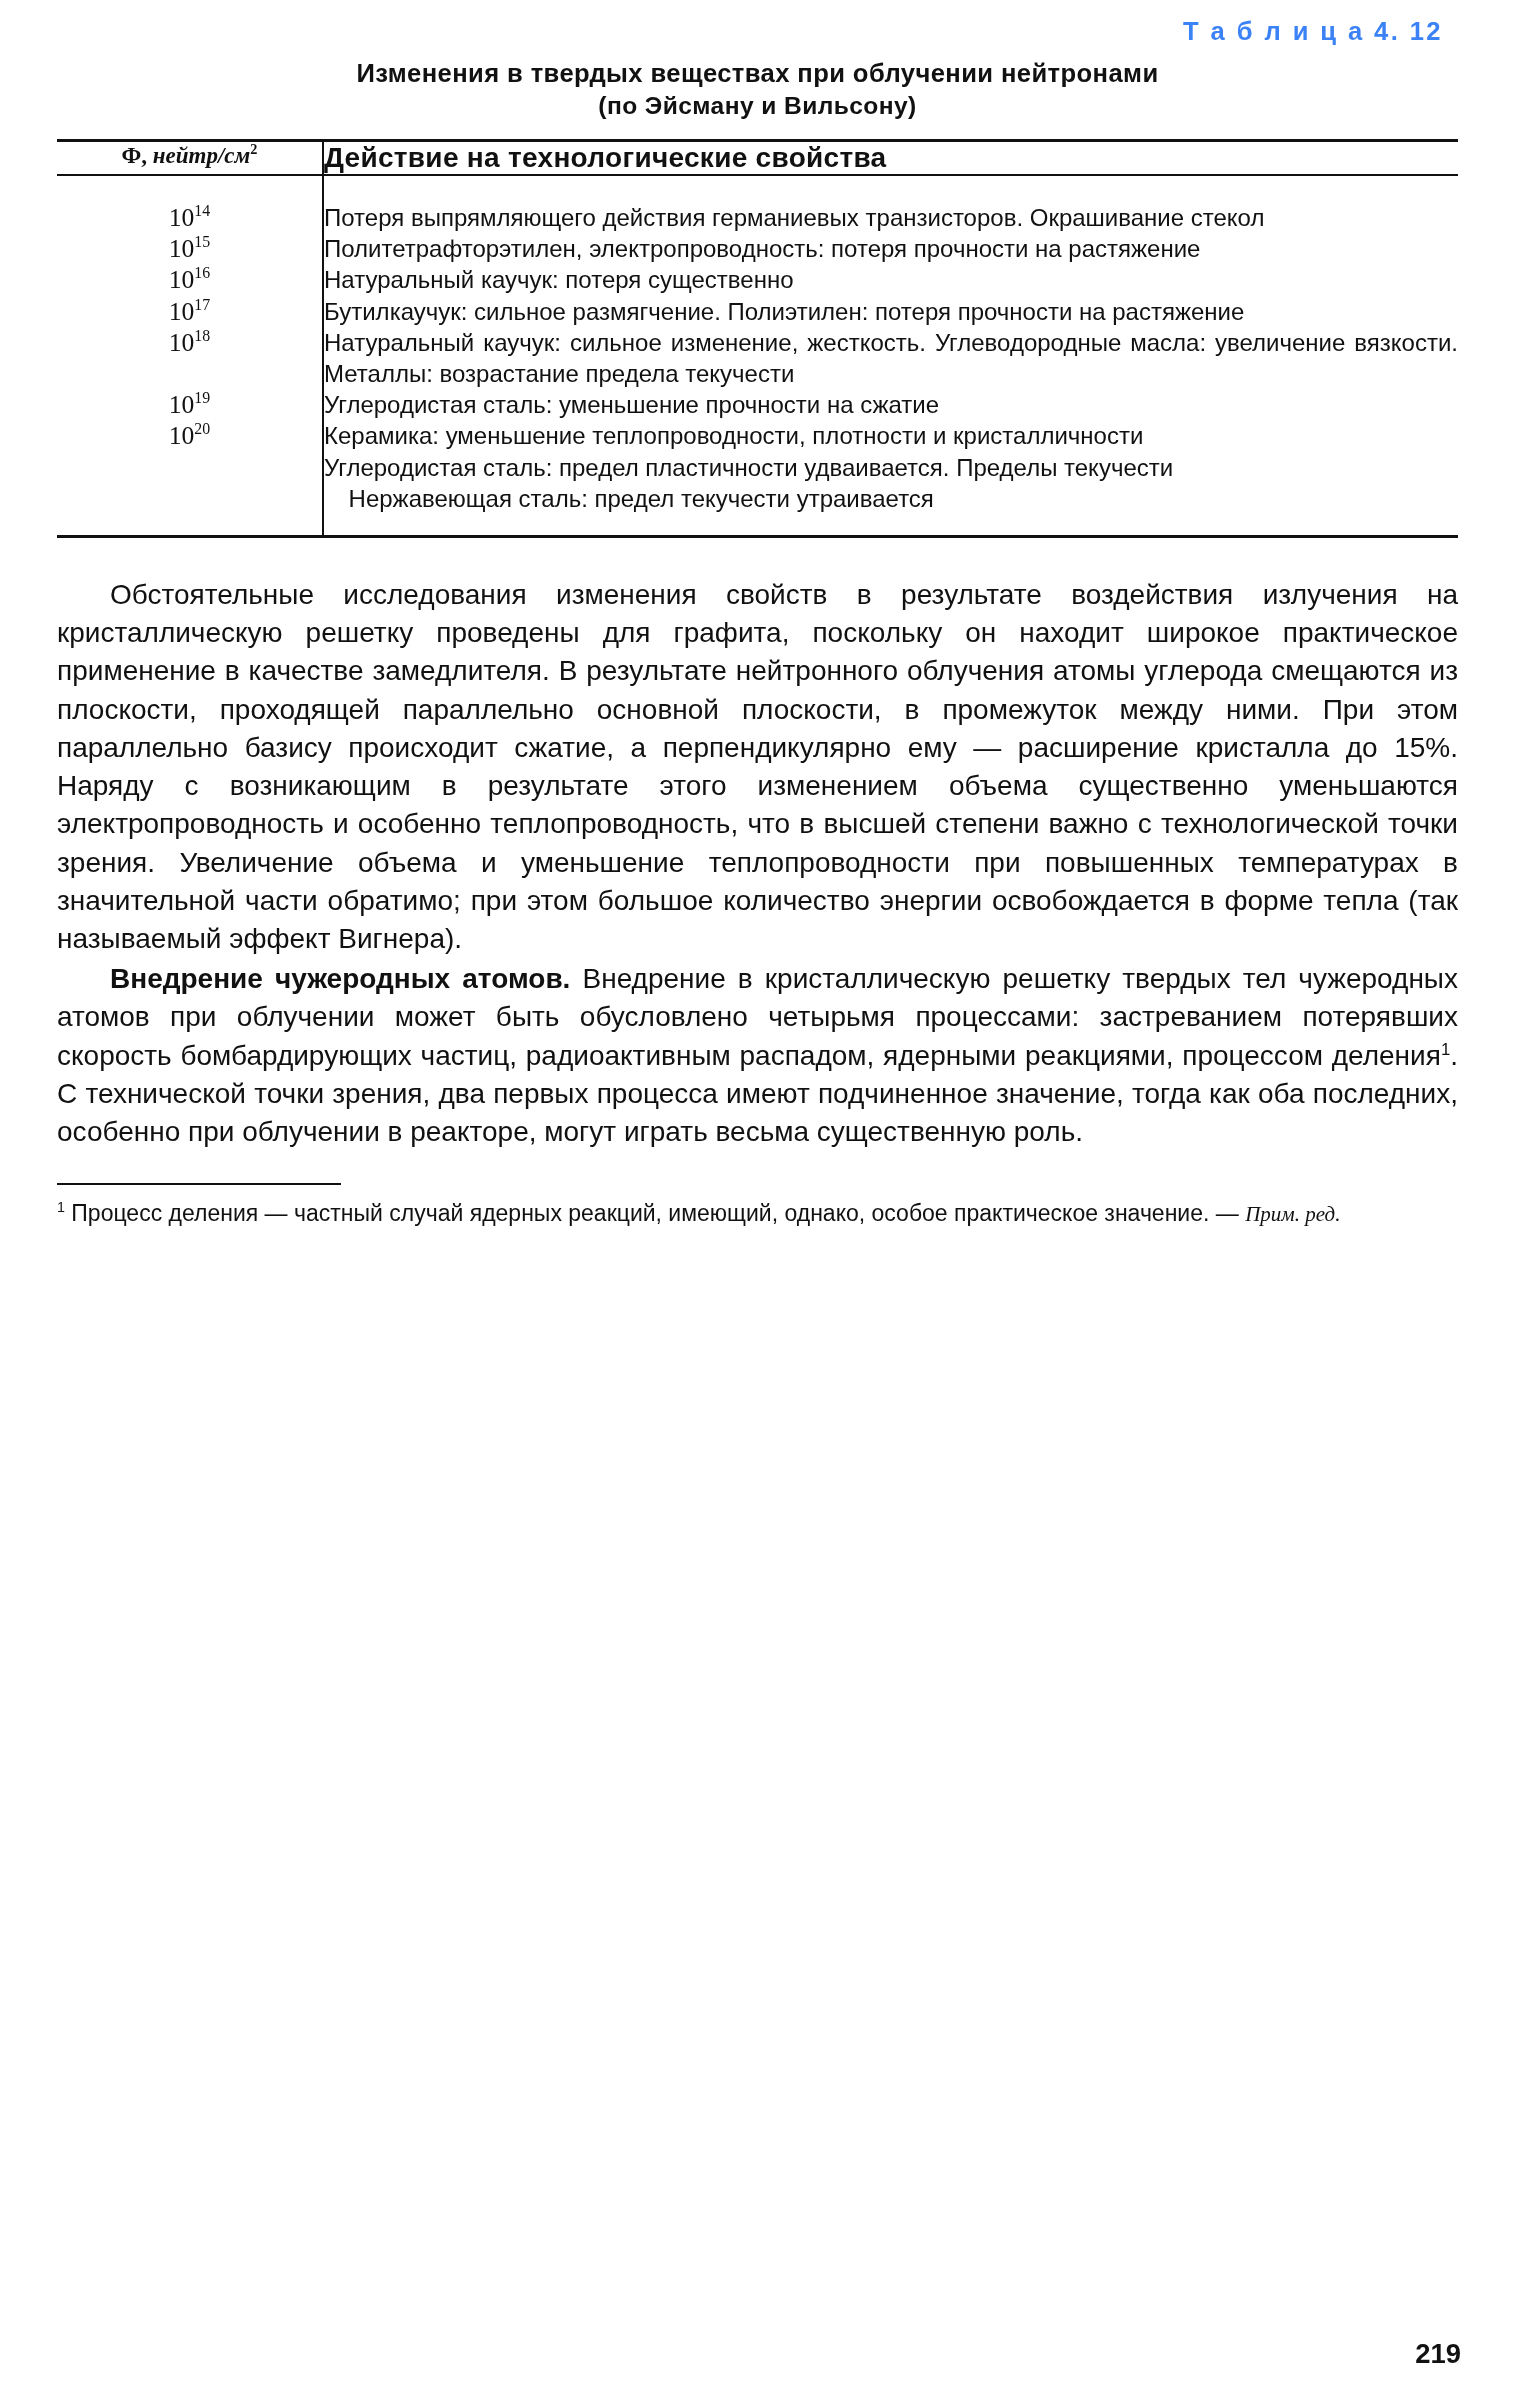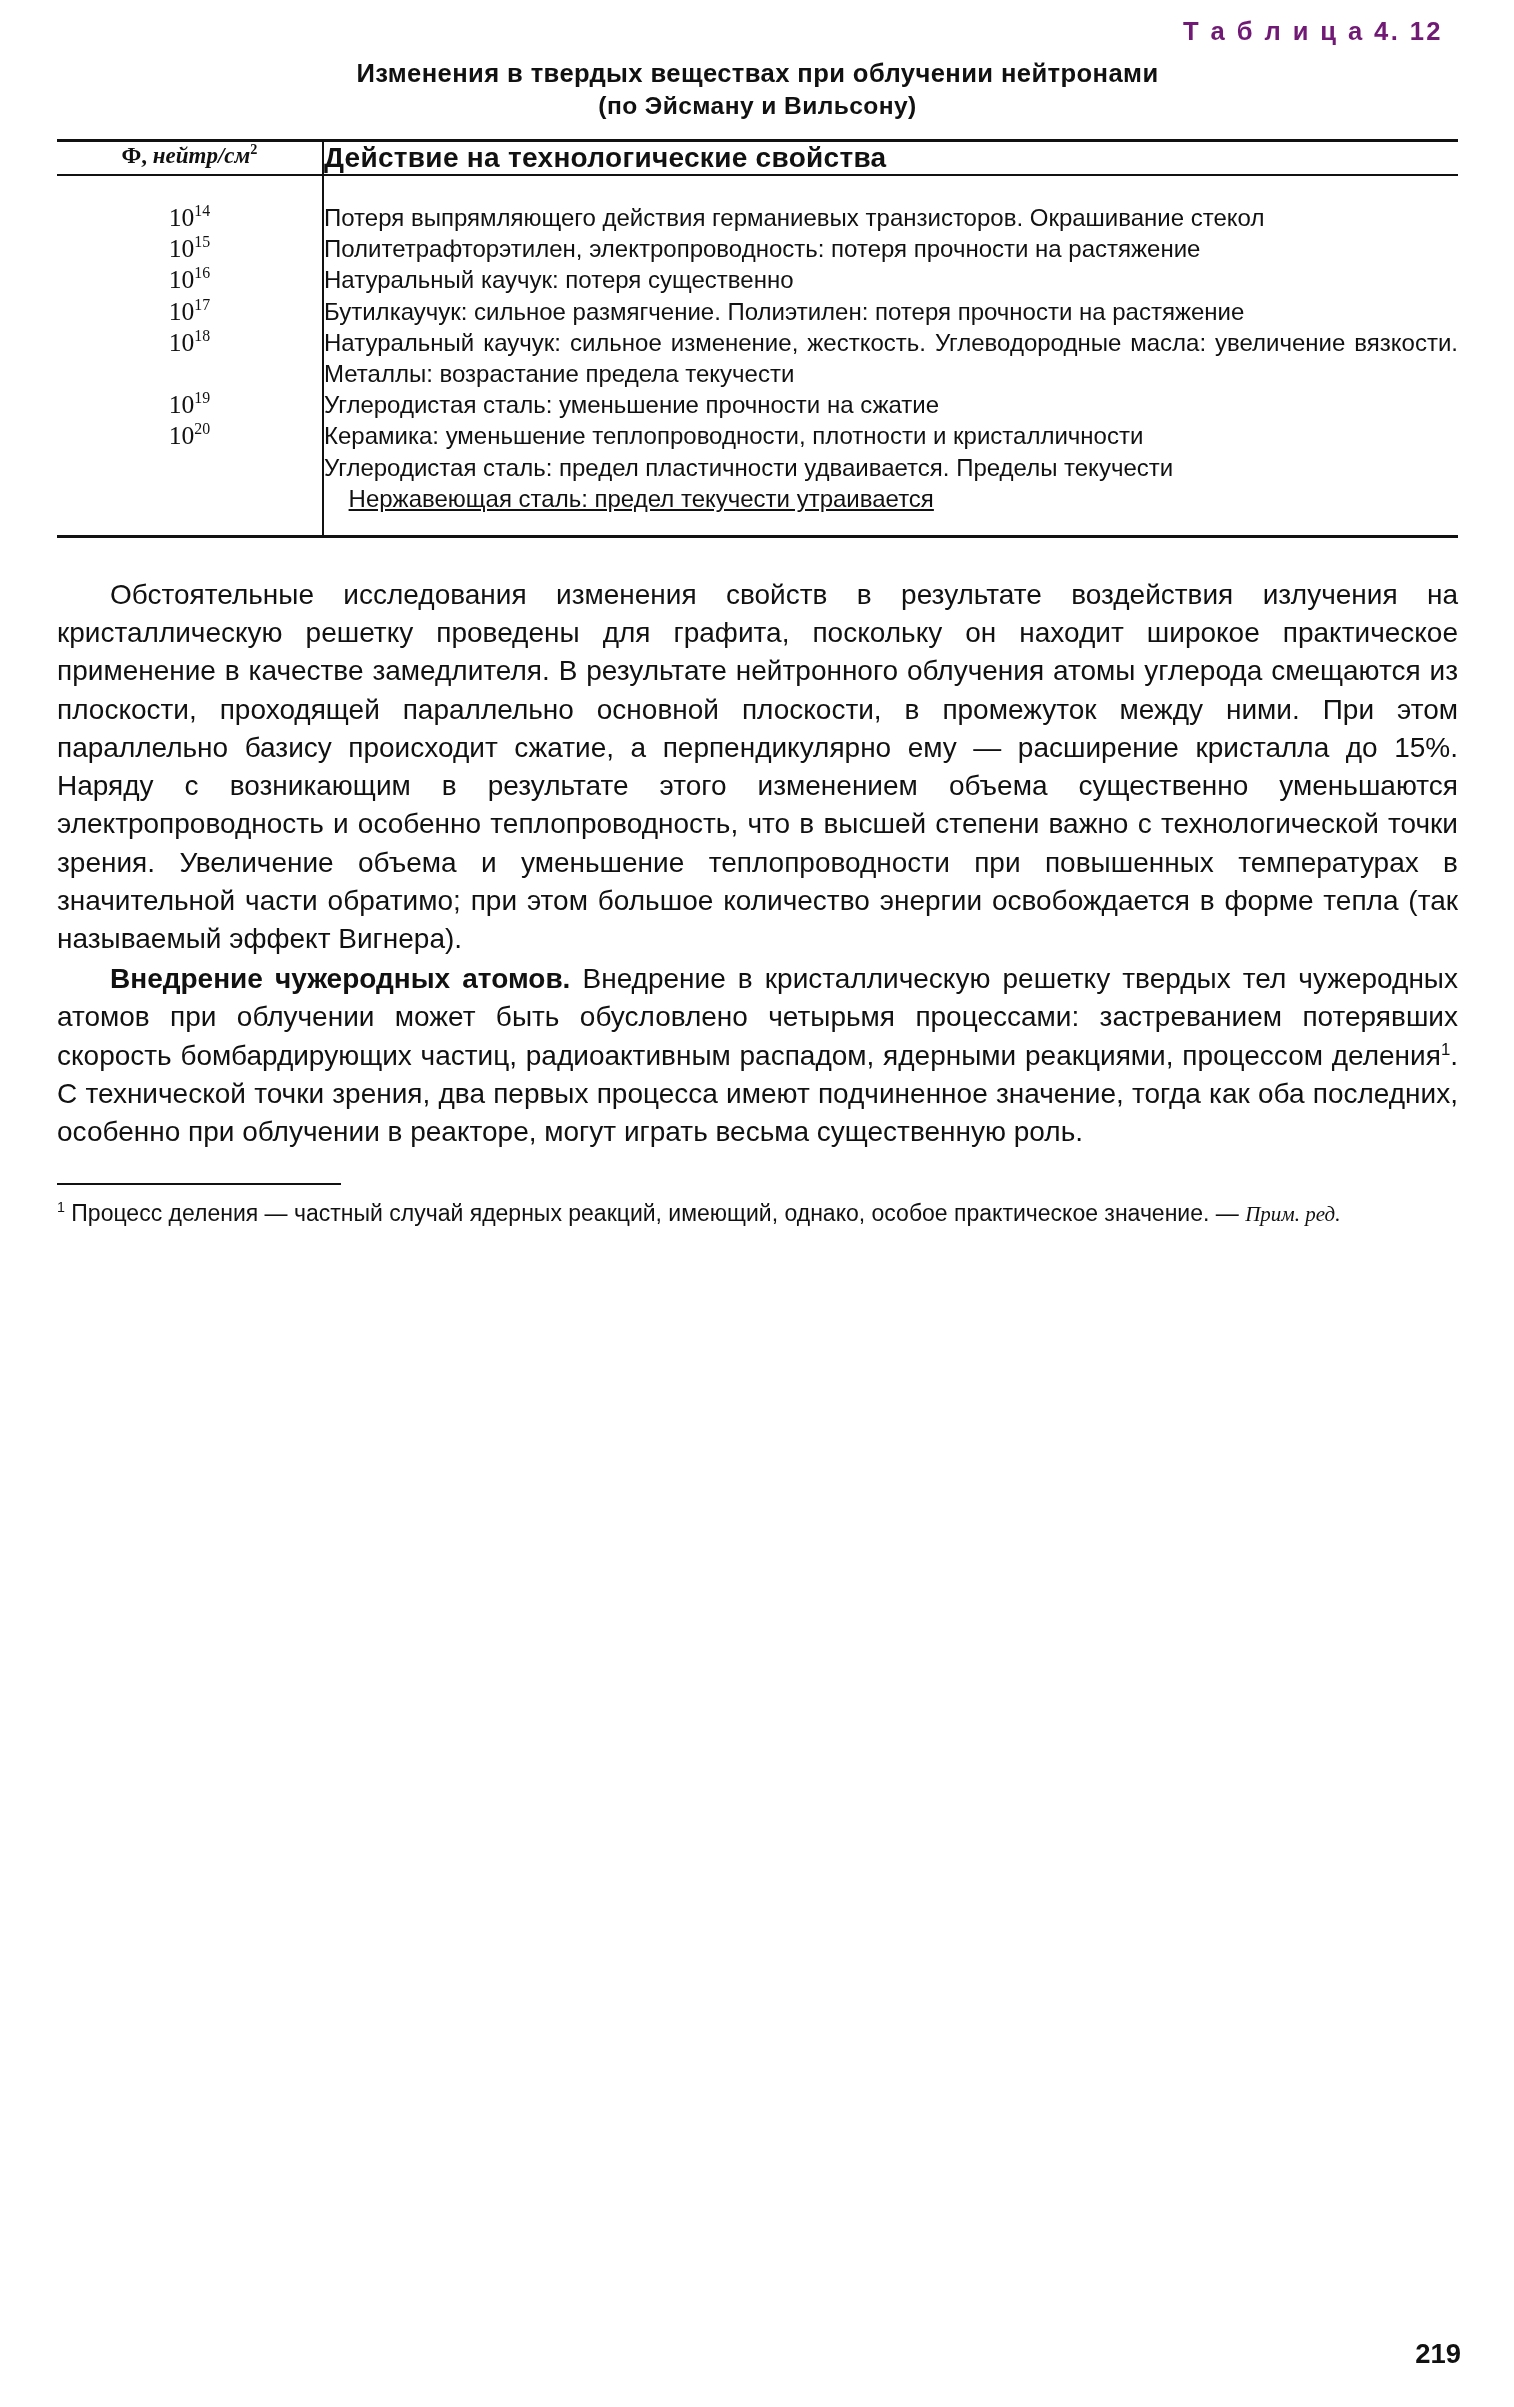--- a/index.html
+++ b/index.html
@@ -29,21 +29,21 @@
     width: 1401px;
   }
 
   
   .table-number {
     text-align: right;
     font-family: "Liberation Sans", sans-serif;
     font-size: 25.6px;
     font-weight: 700;
     letter-spacing: 2.4px;
-    color: #701a75;
+    color: #3b82f6;
     padding-right: 15px;
   }
   .table-title {
     text-align: center;
     font-family: "Liberation Sans", sans-serif;
     font-weight: 700;
     font-size: 25.6px;
     line-height: 1.28;
     margin-top: 11.4px;
     letter-spacing: 0.4px;
@@ -111,21 +111,20 @@
     font-family: "Liberation Sans", sans-serif;
     font-size: 24px;
     line-height: 1.30;
     padding: 2.8px 17px 2.8px 21px;
     text-align: justify;
     text-align-last: left;
     hyphens: manual;
   }
   .row-desc.indented-first {
     text-indent: 24.6px;
-    text-decoration: underline;
   }
   tr.body-row td.vline { border-left: 2.8px solid #111; }
   .spacer-top td { height: 26.5px; }
   .spacer-bottom td { height: 21px; }
 
   
   .body-text {
     margin-top: 38px;
     font-family: Liberation Sans, sans-serif;
     font-size: 28px;

